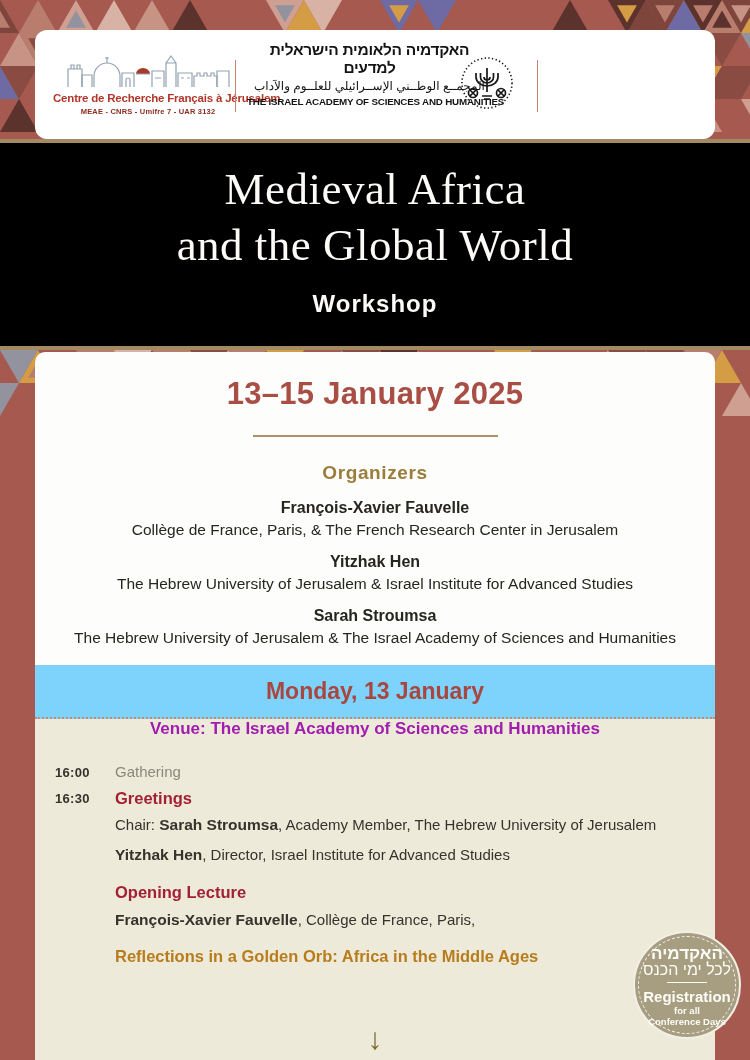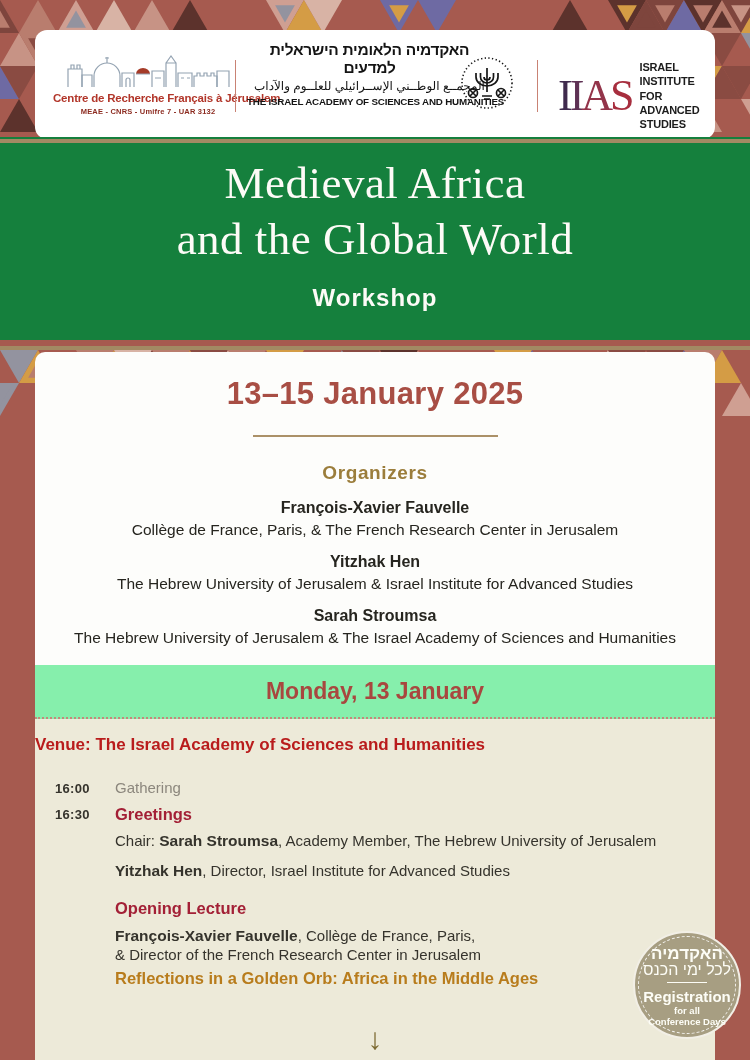--- a/index.html
+++ b/index.html
@@ -25,51 +25,51 @@
   .iias{position:absolute;left:523px;top:30px;display:flex;align-items:center;gap:8px;}
   .iias-acronym{font-family:"Liberation Serif",serif;font-size:44px;line-height:44px;letter-spacing:-3px;}
   .iias-l0{color:#3f2a4d;} .iias-l1{color:#5e3154;} .iias-l2{color:#93344a;} .iias-l3{color:#a72e3e;}
   .iias-name{font-size:11px;font-weight:700;color:#1c1c1c;line-height:1.3;letter-spacing:-0.2px;}
 
   
   .gold-line{position:absolute;left:0;width:750px;height:4px;background:#a28a63;z-index:3;}
   #gold1{top:139px;} #gold2{top:346px;}
 
   
-  .banner{position:absolute;left:0;top:137px;width:750px;height:203px;background:#15803d;z-index:2;
+  .banner{position:absolute;left:0;top:143px;width:750px;height:203px;background:#000000;z-index:2;
           display:flex;flex-direction:column;align-items:center;justify-content:flex-start;padding-top:18px;box-sizing:border-box;}
   .banner-title{font-family:"Liberation Serif",serif;font-weight:400;color:#fdfbf7;font-size:45px;line-height:56px;text-align:center;letter-spacing:0.5px;}
   .banner-sub{color:#fdfbf7;font-size:24px;font-weight:700;margin-top:17px;letter-spacing:1px;}
 
   
   .content-card{position:absolute;left:35px;top:352px;width:680px;height:708px;background:#fdfdfb;border-radius:10px 10px 0 0;z-index:2;}
   .white-sec{height:313px;text-align:center;}
   .date-heading{padding-top:24px;font-size:31px;font-weight:700;color:#a84e44;letter-spacing:0.3px;}
   .date-rule{width:245px;height:2px;background:#ab9168;margin:23px auto 0;}
   .org-heading{margin-top:25px;font-size:19px;font-weight:700;color:#9b7d3b;letter-spacing:0.6px;}
   .org-list{margin-top:13px;}
   .org-person{margin-bottom:10px;}
   .org-name{font-size:16px;font-weight:700;color:#26251f;line-height:22px;}
   .org-affil{font-size:15.5px;color:#26251f;line-height:22px;}
 
   .beige-sec{position:relative;height:395px;background:#edead9;}
-  .monday-band{background:#86efac;border-bottom:2px dotted #c4897a;padding:13px 0 12px;text-align:center;}
+  .monday-band{background:#7dd3fc;border-bottom:2px dotted #c4897a;padding:13px 0 12px;text-align:center;}
   .monday-heading{font-size:23px;font-weight:700;color:#a8473f;}
-  .venue{margin-top:16px;text-align:left;font-size:17px;font-weight:700;color:#b91c1c;}
+  .venue{text-align:center;font-size:17px;font-weight:700;color:#a21caf;}
 
   .schedule{margin-top:24px;}
   .srow{position:relative;padding-left:80px;font-size:15px;color:#35332c;}
   .time{position:absolute;left:20px;top:2px;font-size:13px;font-weight:700;color:#35332c;letter-spacing:0.3px;}
   .muted{color:#8c877d;}
   .crimson{color:#a32036;font-weight:700;font-size:16.5px;}
   .bname{font-weight:700;font-size:15.5px;}
   .lecture-title{color:#b87c1c;font-weight:700;font-size:16.5px;}
   .mb8{margin-bottom:9px;} .mb7{margin-bottom:8px;} .mb11{margin-bottom:12px;} .mb18{margin-bottom:19px;}
   .lh19{line-height:19px;}
-  .mt5{margin-top:5px;}
+  .mt5{margin-top:18px;}
 
   
   .badge{position:absolute;left:633px;top:931px;width:108px;height:108px;border-radius:50%;
          background:#a79e82;border:2px solid #f2efe6;box-sizing:border-box;z-index:6;cursor:pointer;
          display:flex;flex-direction:column;align-items:center;justify-content:center;text-align:center;color:#fdfdf6;}
   .badge-ring{position:absolute;inset:3px;border:1.5px dashed rgba(255,255,255,0.85);border-radius:50%;}
   .badge-he1{font-size:17px;font-weight:700;line-height:19px;}
   .badge-he2{font-size:16px;line-height:14px;}
   .badge-div{width:40px;height:1px;background:#fdfdf6;margin:5px auto;}
   .badge-en{font-size:15px;font-weight:700;line-height:17px;}
@@ -305,28 +305,20 @@
         <path d="M23,41 h10 M25,44 h6"></path>
         <circle cx="14" cy="38" r="4.5"></circle>
           <path d="M11,35 l6,6 M17,35 l-6,6"></path>
         <circle cx="42" cy="38" r="4.5"></circle>
           <path d="M39,35 l6,6 M45,35 l-6,6"></path>
       </g>
     </svg>
 
     <div class="logo-divider" style="left:502px"></div>
 
-    <div class="iias">
-      <div class="iias-acronym"><span class="iias-l0">I</span><span class="iias-l1">I</span><span class="iias-l2">A</span><span class="iias-l3">S</span></div>
-      <div class="iias-name">
-        <div>ISRAEL INSTITUTE</div>
-        <div>FOR ADVANCED</div>
-        <div>STUDIES</div>
-      </div>
-    </div>
   </div>
 
   <div id="gold1" class="gold-line"></div>
 
   <div class="banner">
     <div class="banner-title">
       <div>Medieval Africa</div>
       <div>and the Global World</div>
     </div>
     <div class="banner-sub">Workshop</div>
@@ -374,21 +366,20 @@
           <span>Chair: </span><span class="bname">Sarah Stroumsa</span><span>, Academy Member, The Hebrew University of Jerusalem</span>
         </div>
         <div class="srow mb18">
           <span class="bname">Yitzhak Hen</span><span>, Director, Israel Institute for Advanced Studies</span>
         </div>
         <div class="srow mb7">
           <span class="crimson">Opening Lecture</span>
         </div>
         <div class="srow">
           <div class="lh19"><span class="bname">François-Xavier Fauvelle</span><span>, Collège de France, Paris,</span></div>
-          <div class="lh19">&amp; Director of the French Research Center in Jerusalem</div>
           <div class="lecture-title mt5">Reflections in a Golden Orb: Africa in the Middle Ages</div>
         </div>
       </div>
 
       <div class="down-arrow">↓</div>
     </div>
   </div>
 
   <div class="badge">
     <div class="badge-ring"></div>

